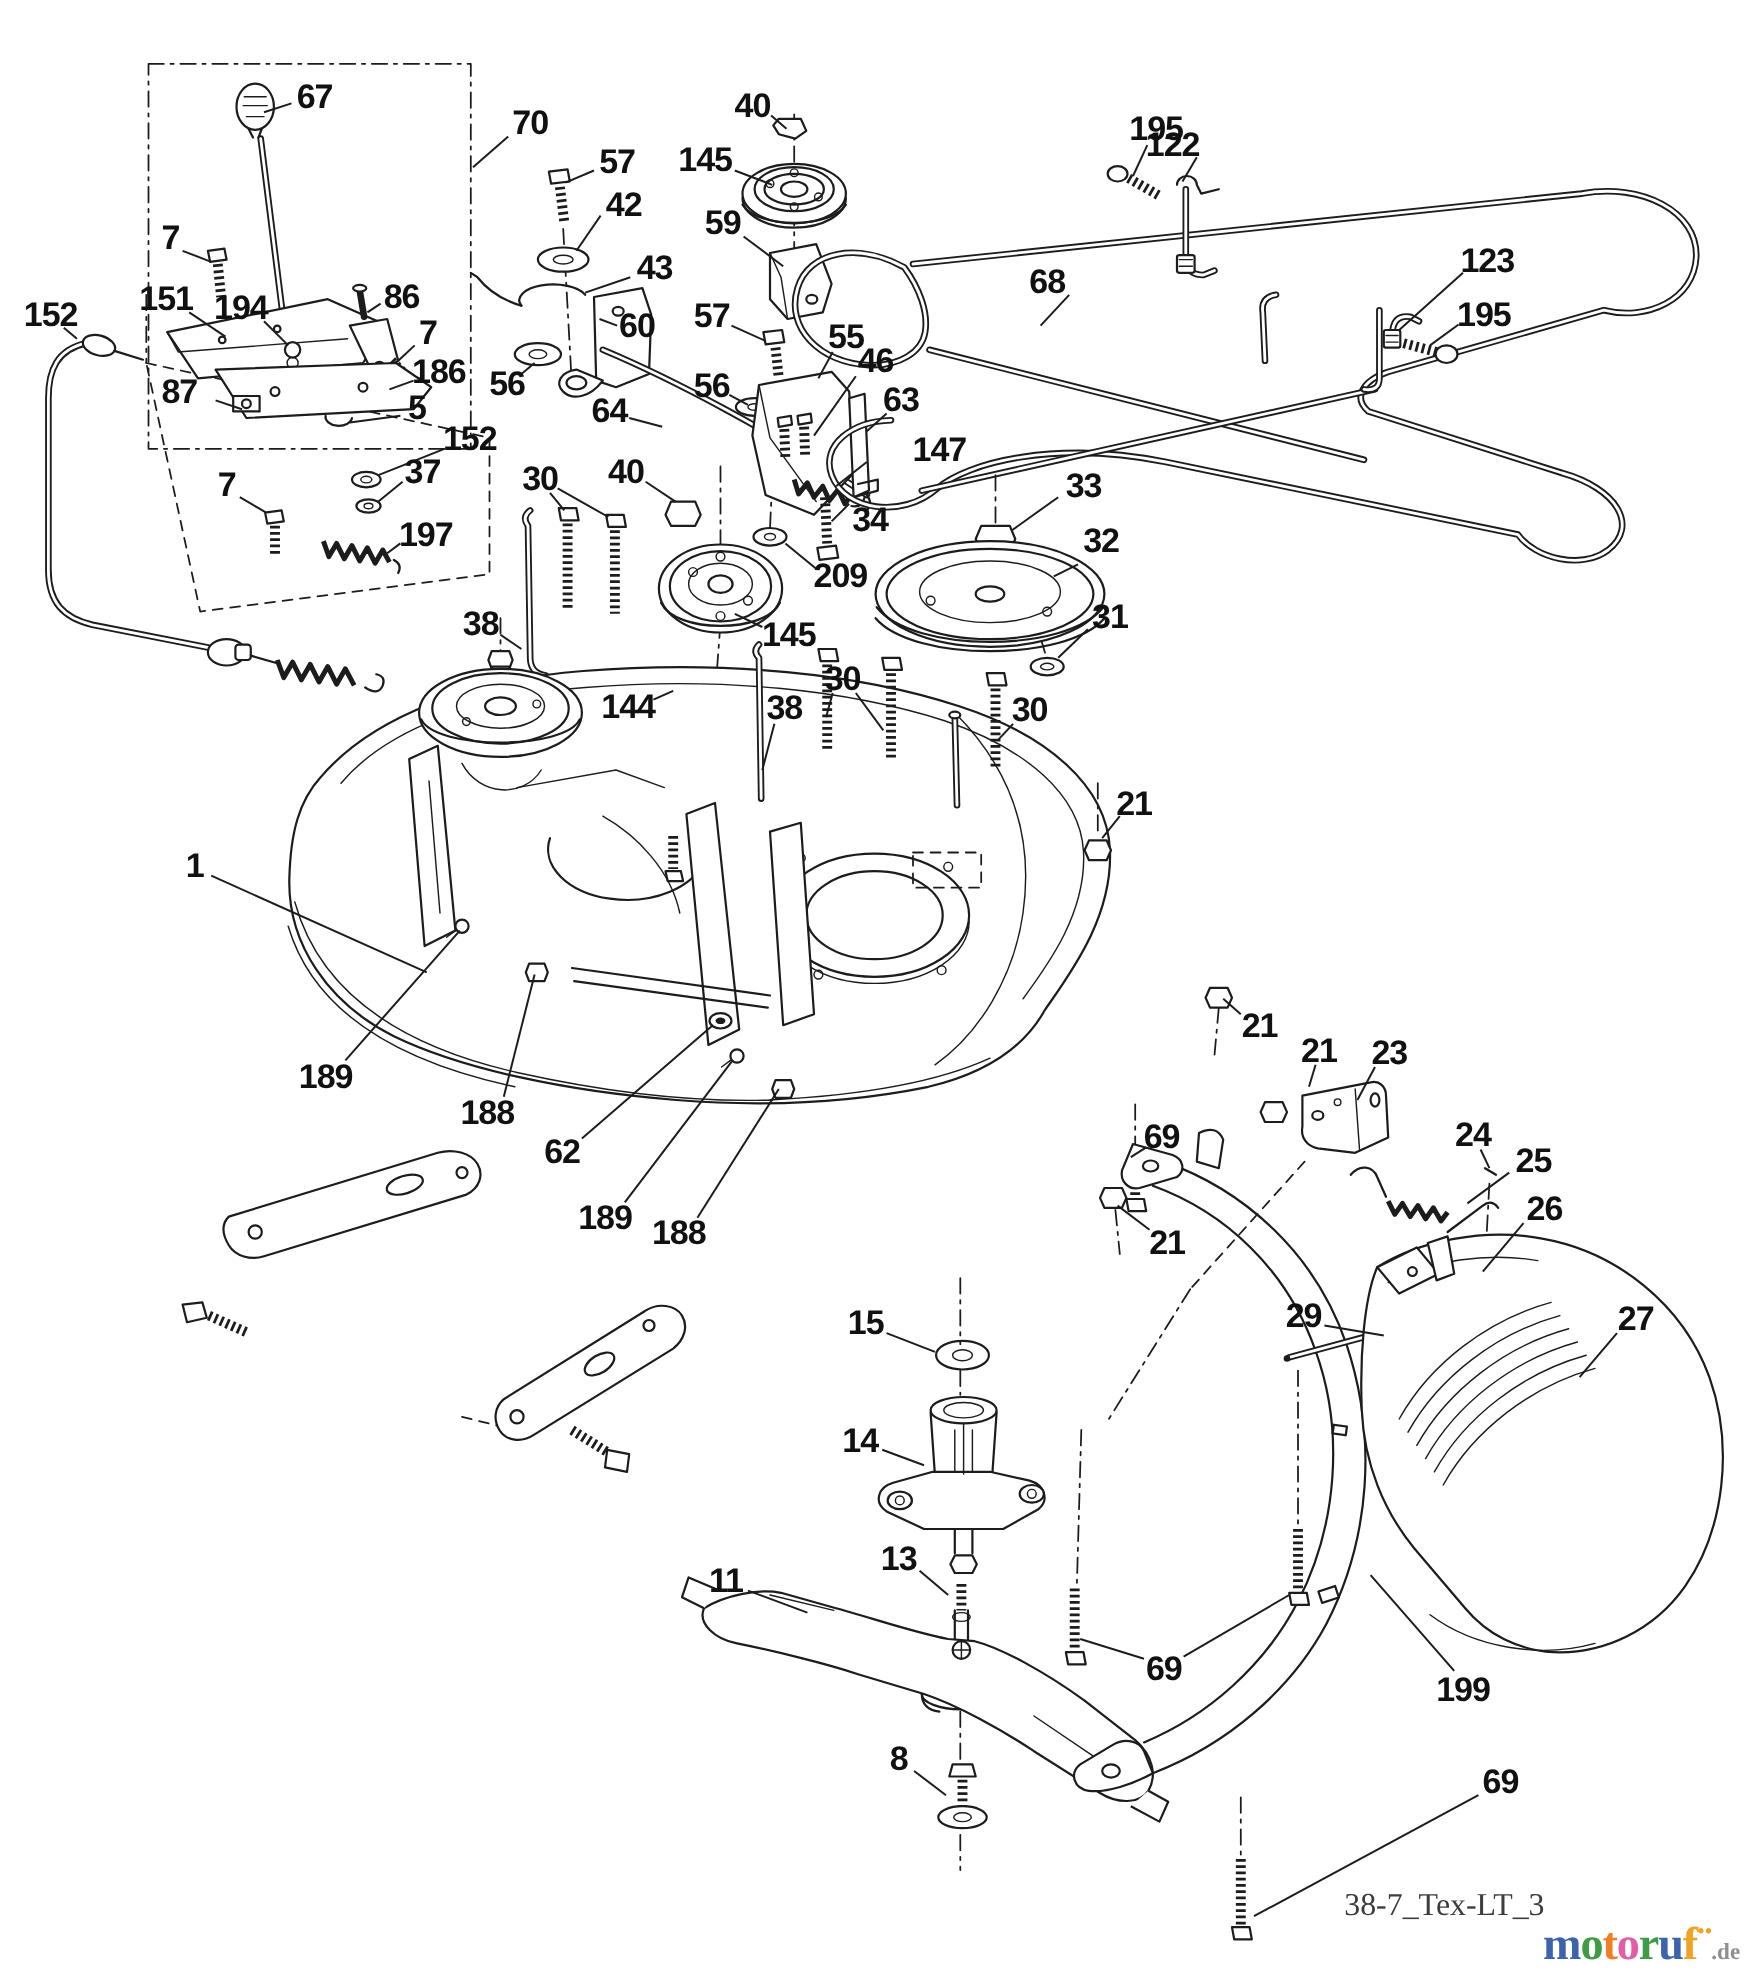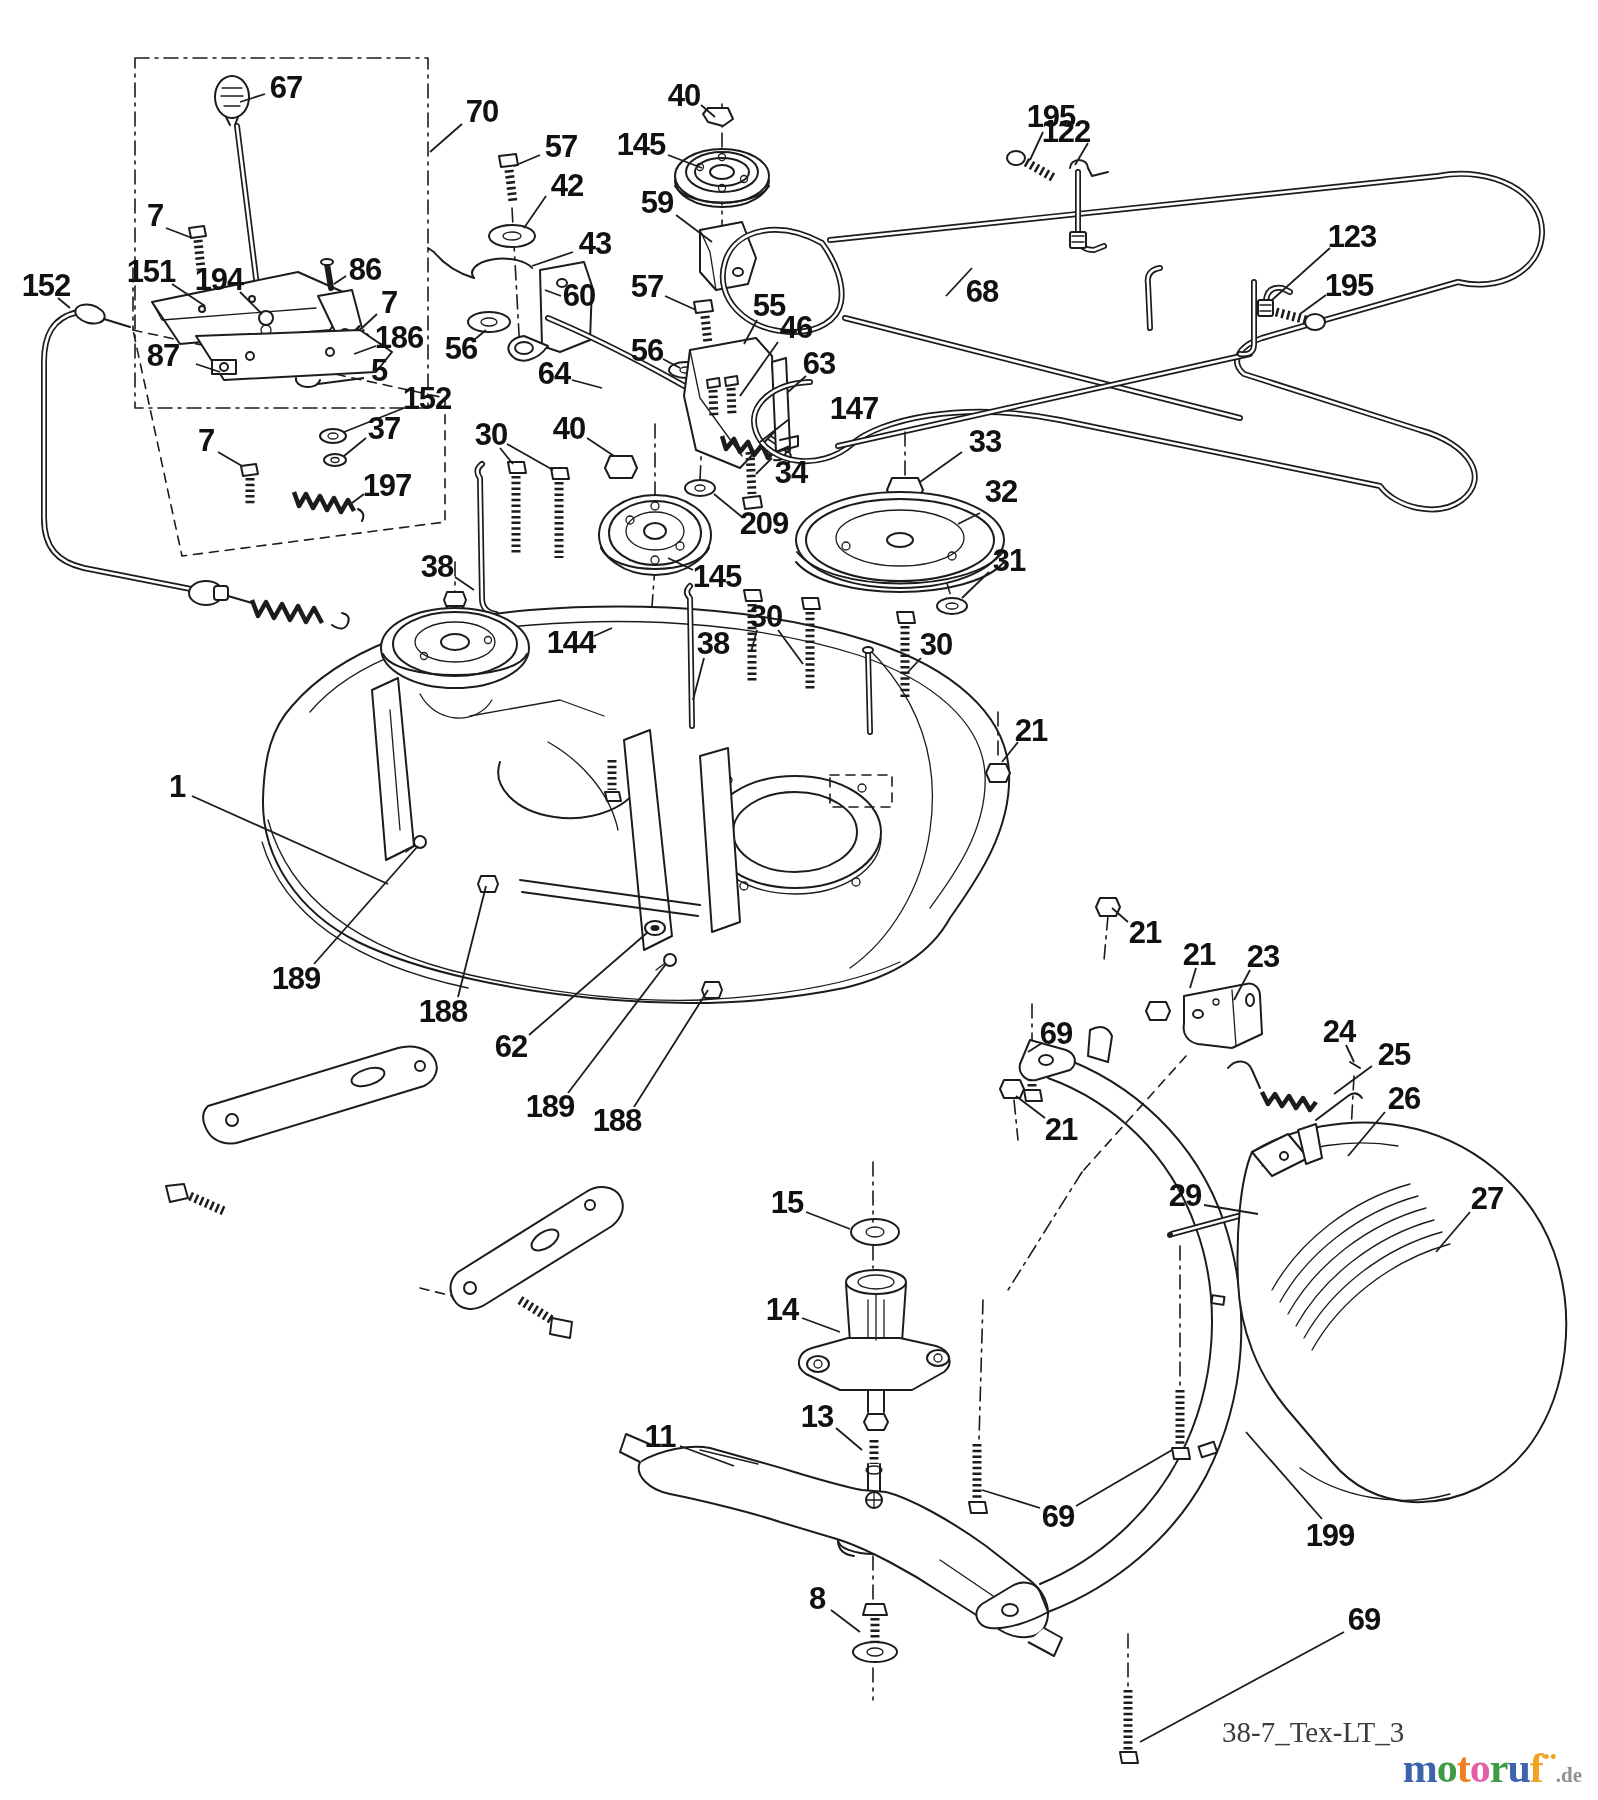--- a/index.html
+++ b/index.html
@@ -500,21 +500,21 @@
       <div class="lbl" style="left: 286px; top: 88px;">67</div>
       <div class="lbl" style="left: 482px; top: 112px;">70</div>
       <div class="lbl" style="left: 561px; top: 147px;">57</div>
       <div class="lbl" style="left: 684px; top: 96px;">40</div>
       <div class="lbl" style="left: 641px; top: 145px;">145</div>
       <div class="lbl" style="left: 1051px; top: 117px;">195</div>
       <div class="lbl" style="left: 1066px; top: 132px;">122</div>
       <div class="lbl" style="left: 567px; top: 186px;">42</div>
       <div class="lbl" style="left: 657px; top: 203px;">59</div>
       <div class="lbl" style="left: 1352px; top: 237px;">123</div>
-      <div class="lbl" style="left: 982px; top: 256px; margin-top: 36px;">68</div>
+      <div class="lbl" style="left: 952px; top: 256px;">68</div>
       <div class="lbl" style="left: 1349px; top: 286px;">195</div>
       <div class="lbl" style="left: 595px; top: 244px;">43</div>
       <div class="lbl" style="left: 365px; top: 270px;">86</div>
       <div class="lbl" style="left: 155px; top: 216px;">7</div>
       <div class="lbl" style="left: 151px; top: 272px;">151</div>
       <div class="lbl" style="left: 219px; top: 280px;">194</div>
       <div class="lbl" style="left: 389px; top: 303px;">7</div>
       <div class="lbl" style="left: 579px; top: 296px;">60</div>
       <div class="lbl" style="left: 647px; top: 287px;">57</div>
       <div class="lbl" style="left: 399px; top: 338px;">186</div>

